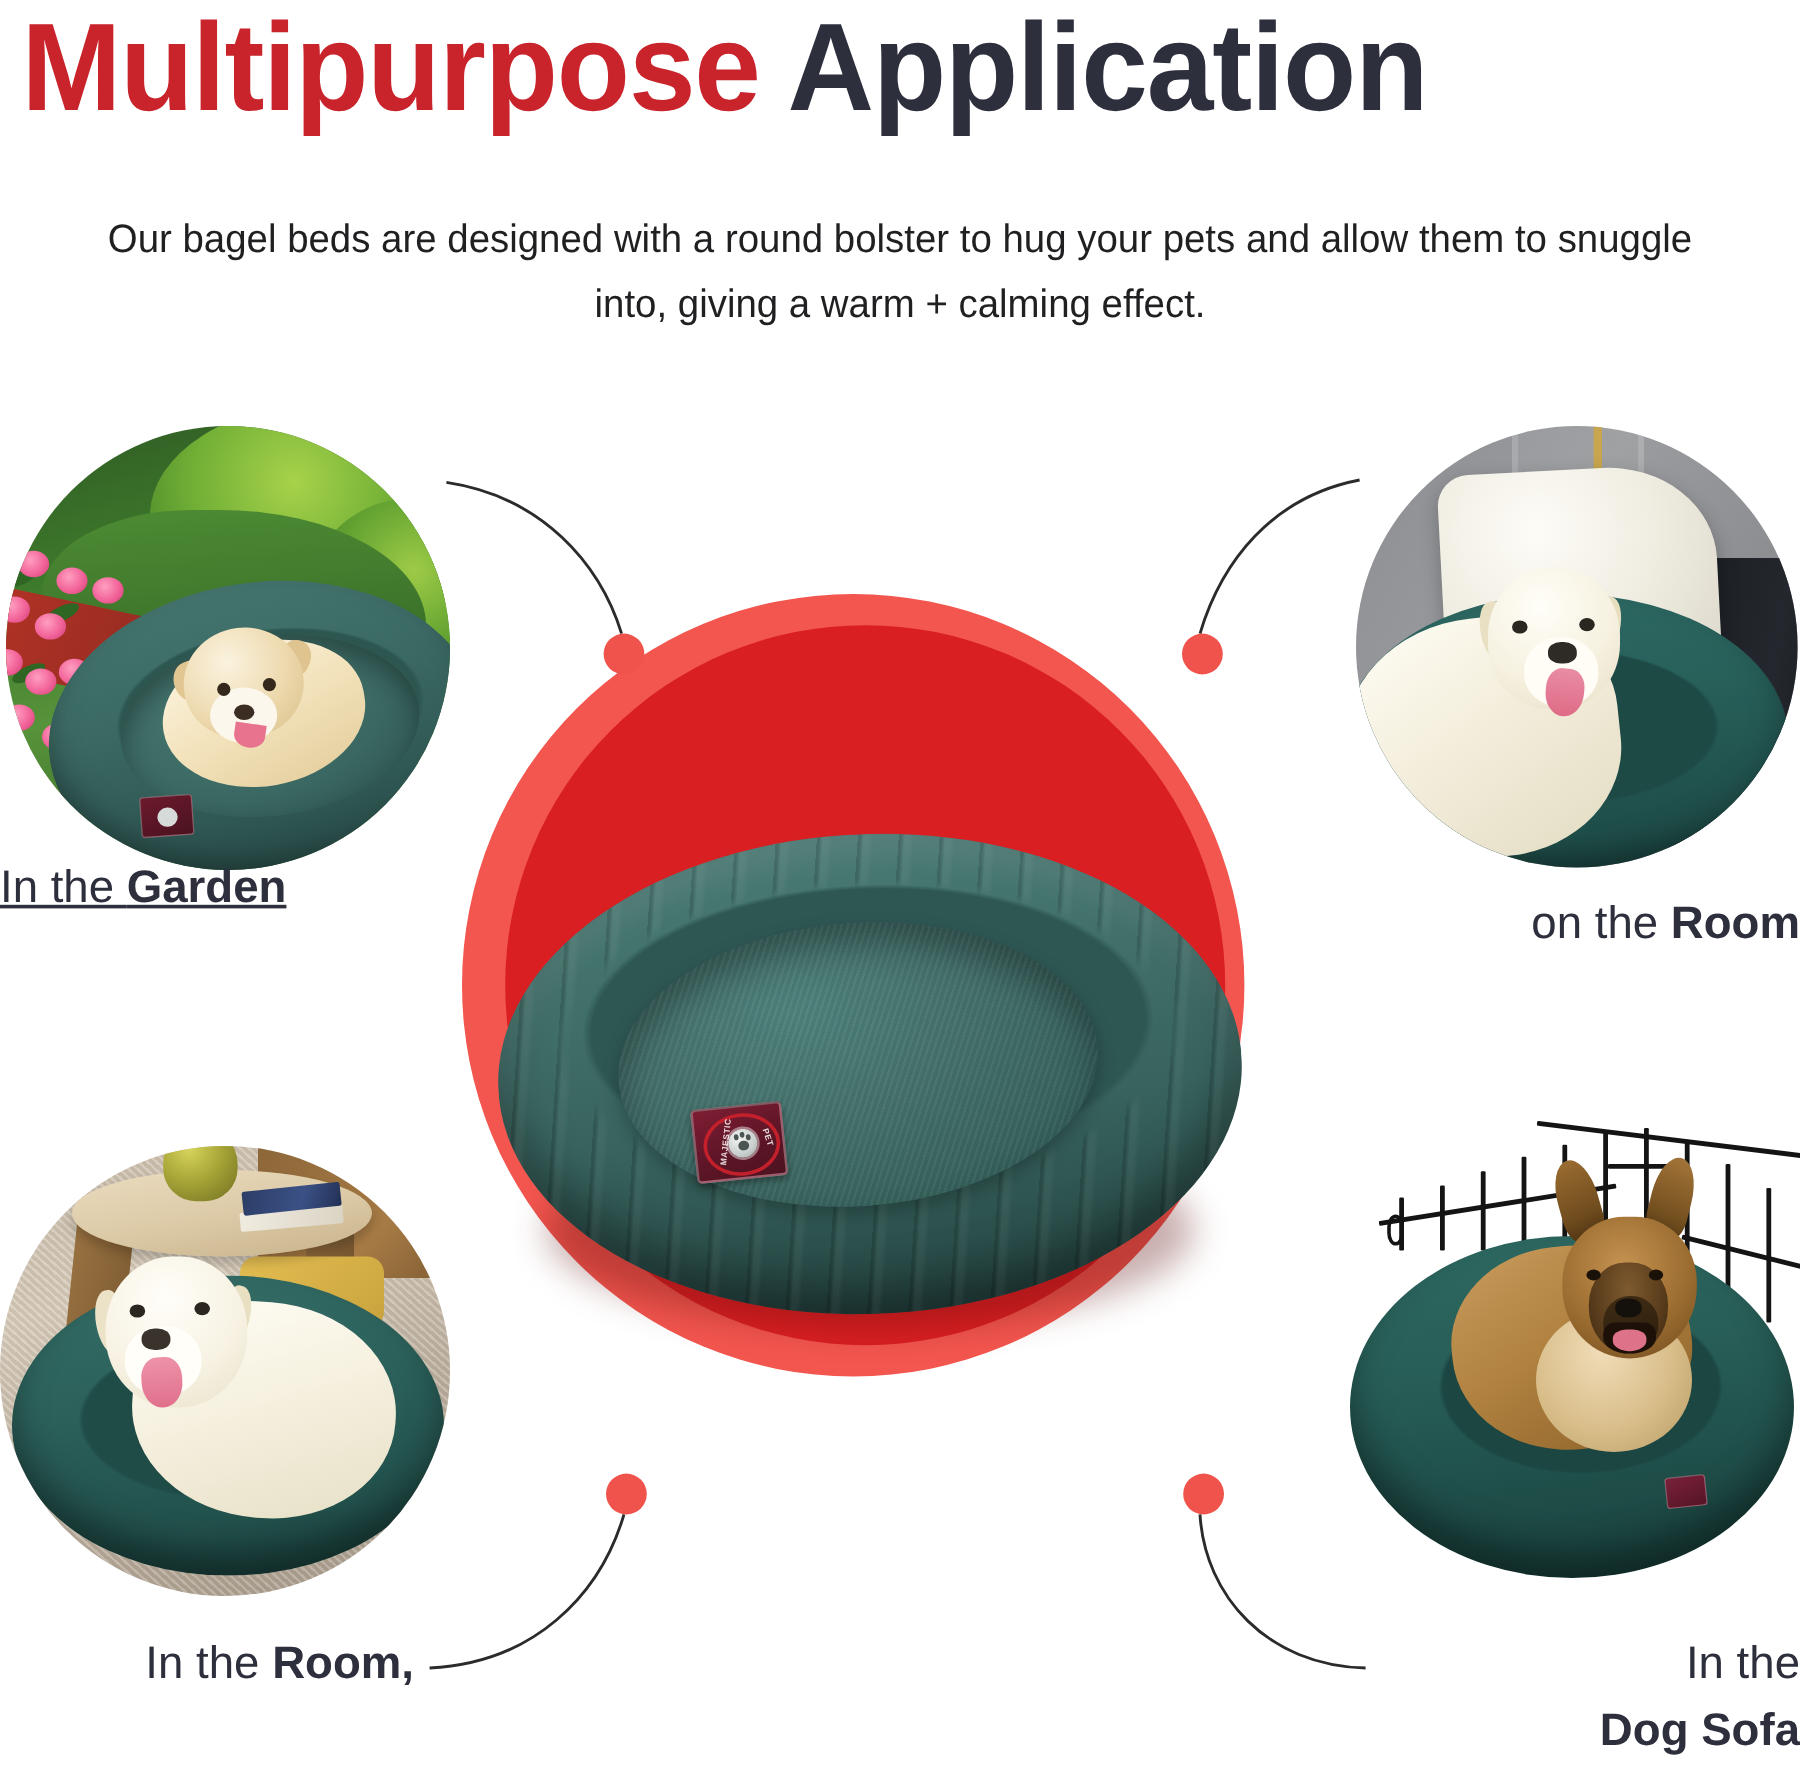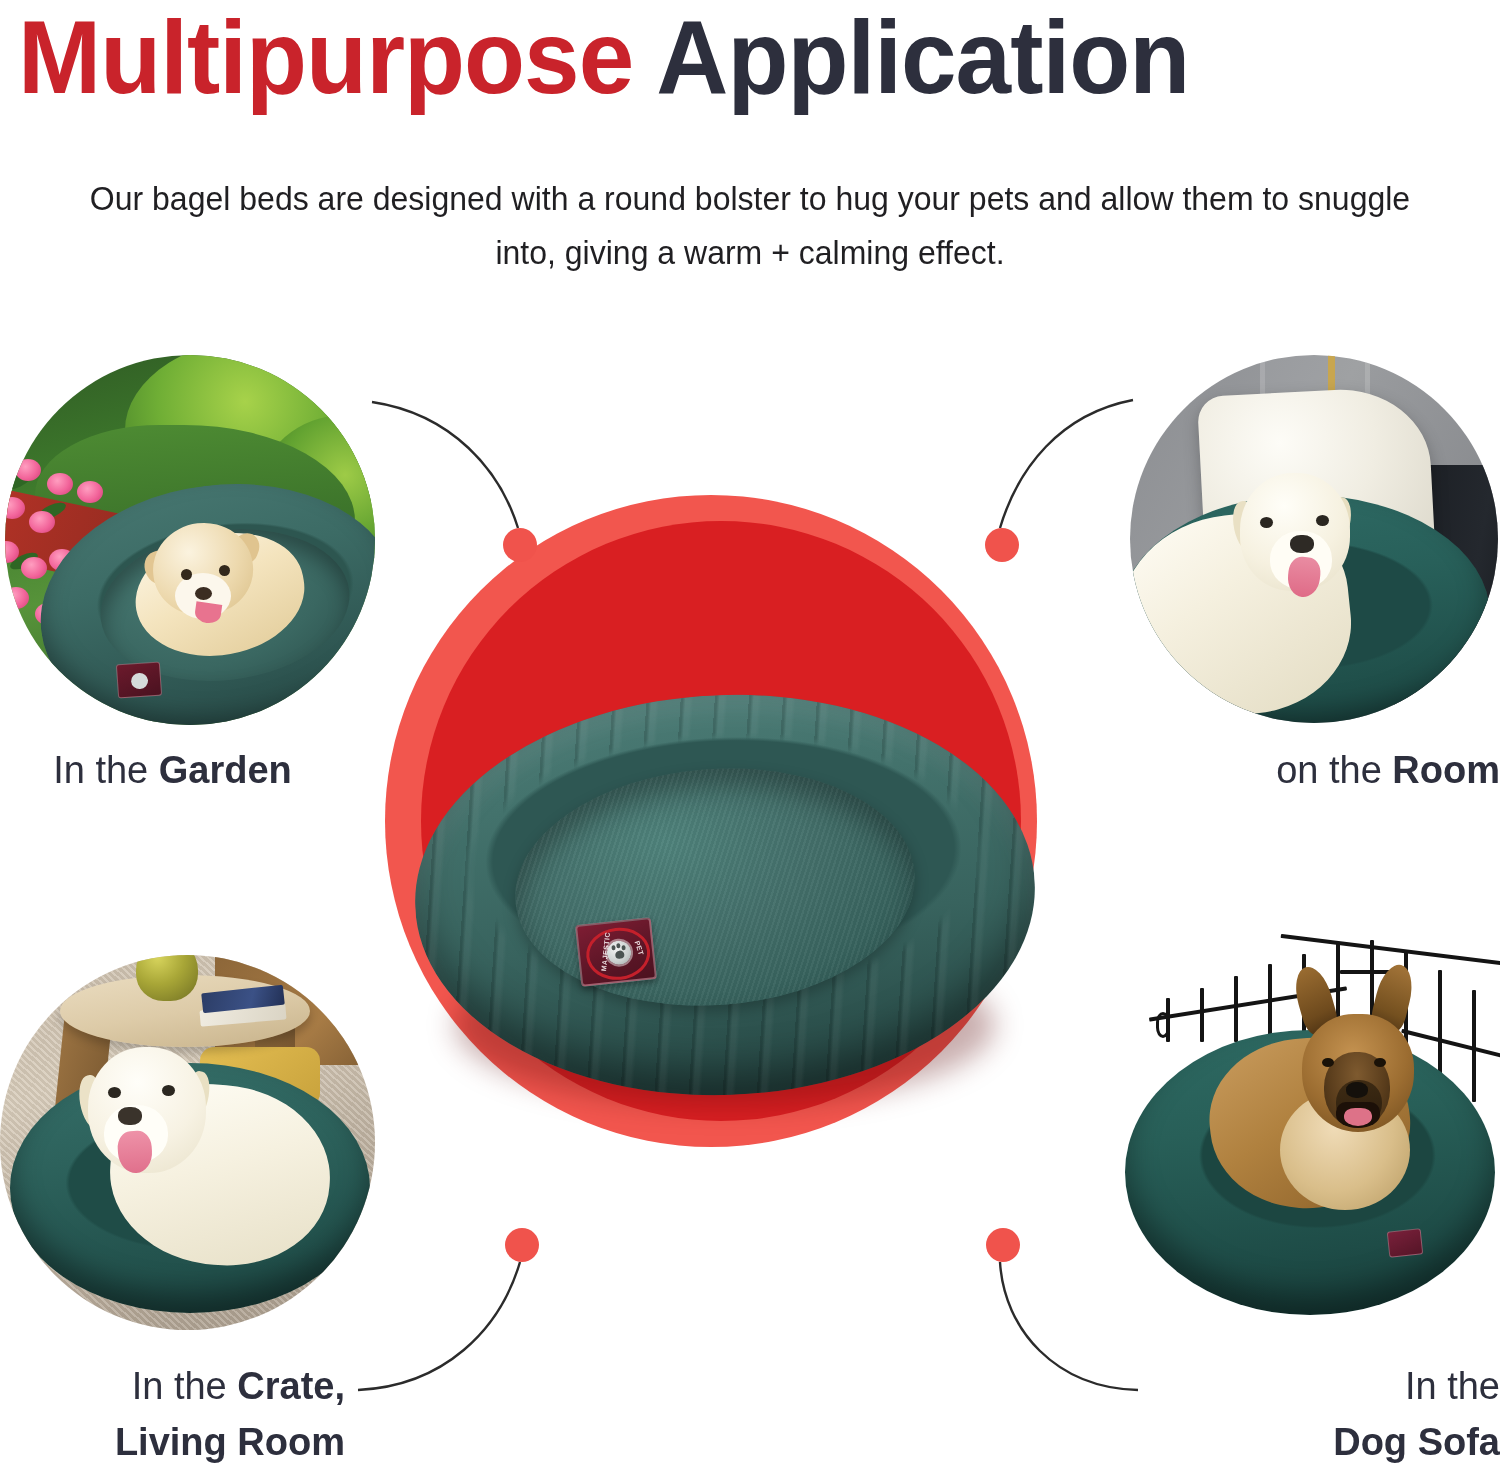--- a/index.html
+++ b/index.html
@@ -525,21 +525,21 @@
   #dot-br { left:986px; top:1228px; }
 
   
   .label {
     position:absolute;
     font-size:38px;
     line-height:56px;
     color:#2D2F3D;
   }
   .label b { font-weight:bold; }
-  #label-garden { left:0px;    top:742px;  width:345px; text-align:center; }
+  #label-garden { left:0px;    top:712px;  width:345px; text-align:left;text-decoration:underline; }
   #label-sofa   { left:1155px; top:742px;  width:345px; text-align:right; }
   #label-room   { left:0px;    top:1358px; width:345px; text-align:right; }
   #label-crate  { left:1155px; top:1358px; width:345px; text-align:right; }
 </style>
 </head>
 <body>
 
 <div id="header">
   <div id="title">
     <span class="red">Multipurpose</span>
@@ -704,20 +704,19 @@
 
 <div class="label" id="label-garden">
   <span>In the </span><b>Garden</b>
 </div>
 
 <div class="label" id="label-sofa">
   <span>on the </span><b>Room</b>
 </div>
 
 <div class="label" id="label-room">
-  <span>In the </span><b>Crate,</b><br>
-  <b>Living Room</b>
+  <span>In the </span><b>Room,</b><br>
 </div>
 
 <div class="label" id="label-crate">
   <span>In the</span><br>
   <b>Dog Sofa</b>
 </div>
 
 </body></html>

